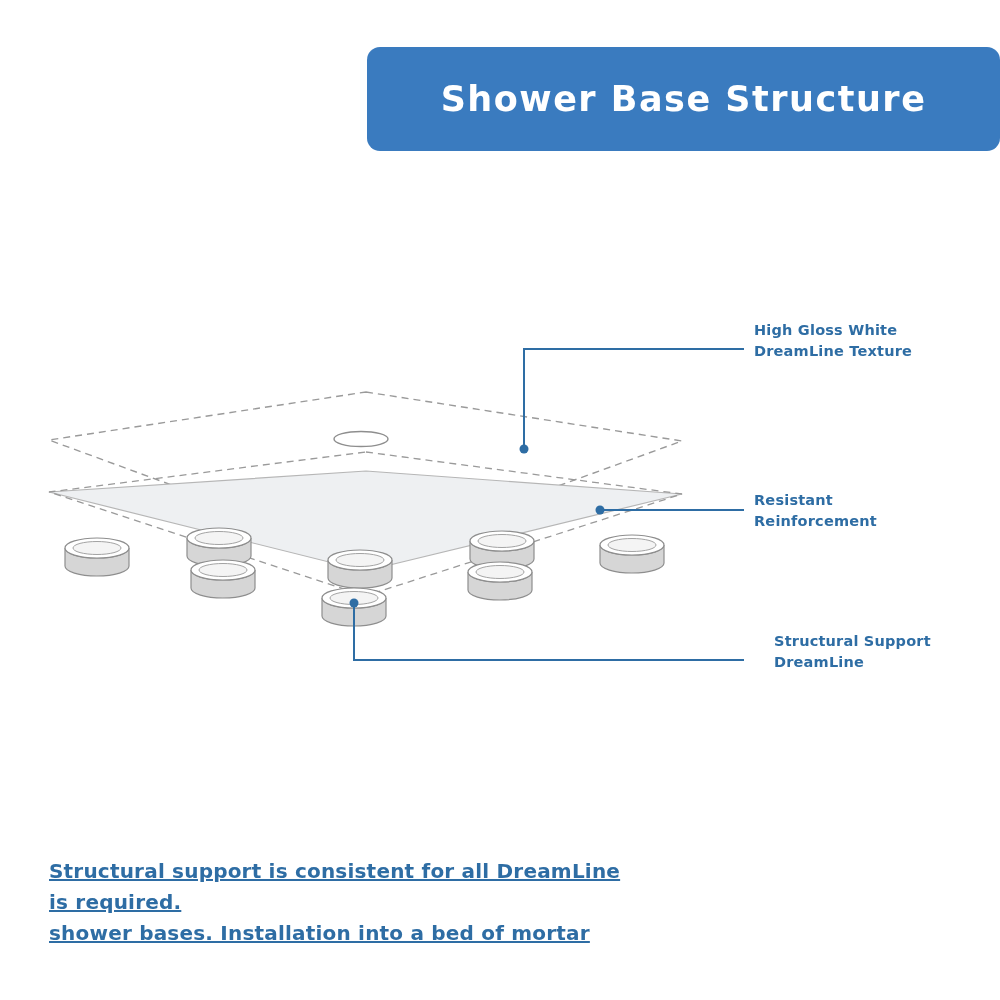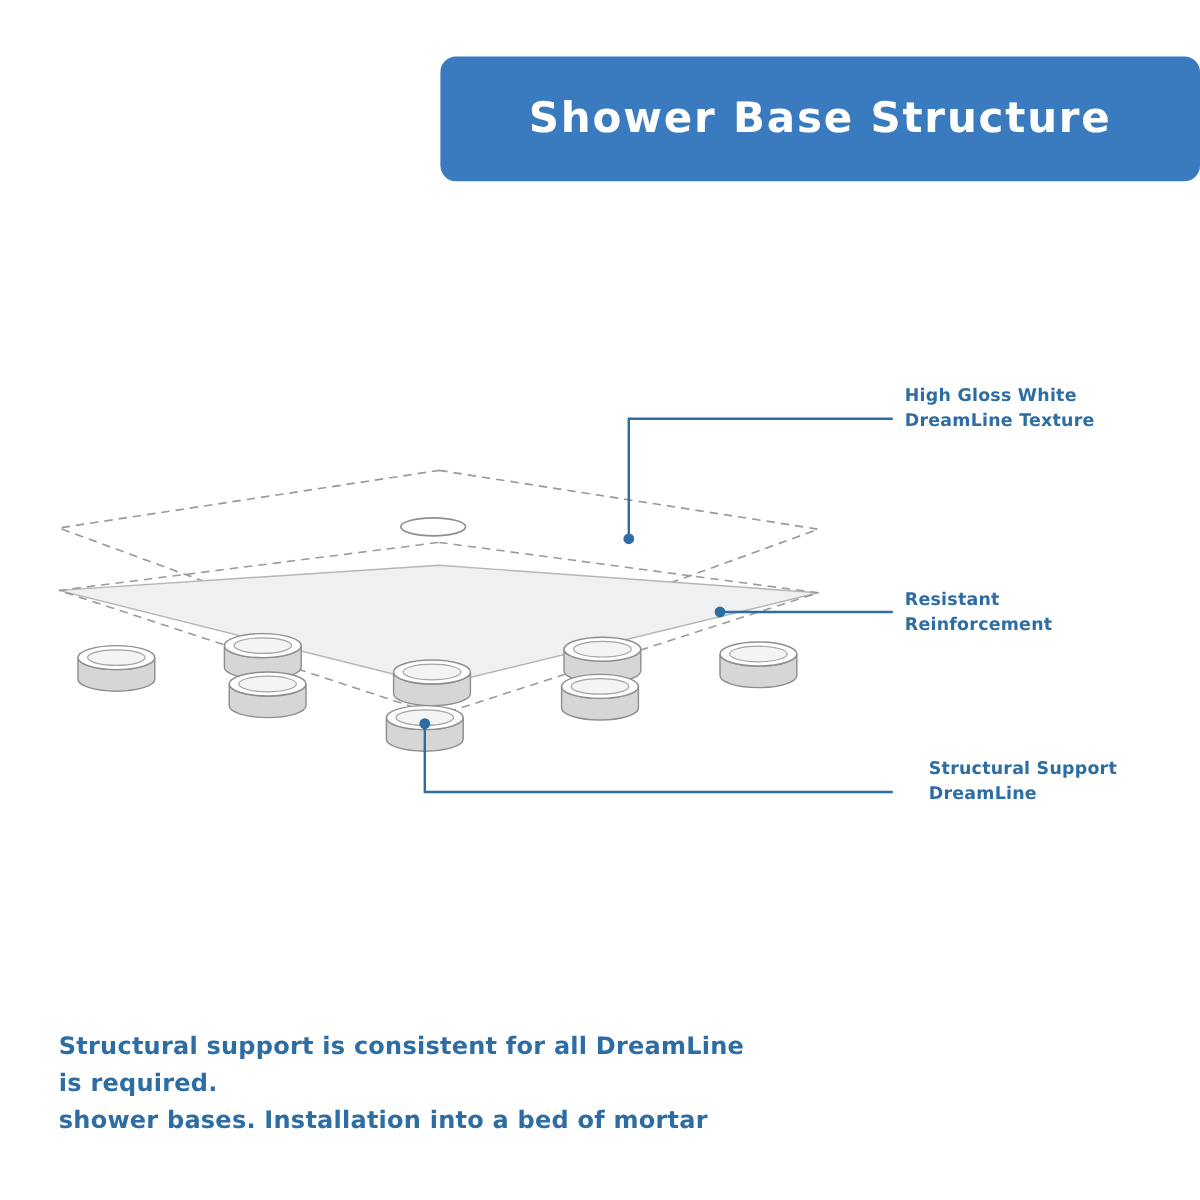--- a/index.html
+++ b/index.html
@@ -58,20 +58,21 @@
   .footer-note {
     position: absolute;
     left: 49px;
     top: 856px;
     width: 640px;
     color: #2e6da4;
     font-size: 20px;
     font-weight: bold;
     line-height: 1.55;
     letter-spacing: 0.2px;
+    text-decoration: underline;
   }
 
   
   .diagram {
     position: absolute;
     left: 0;
     top: 0;
     width: 1000px;
     height: 1000px;
   }

